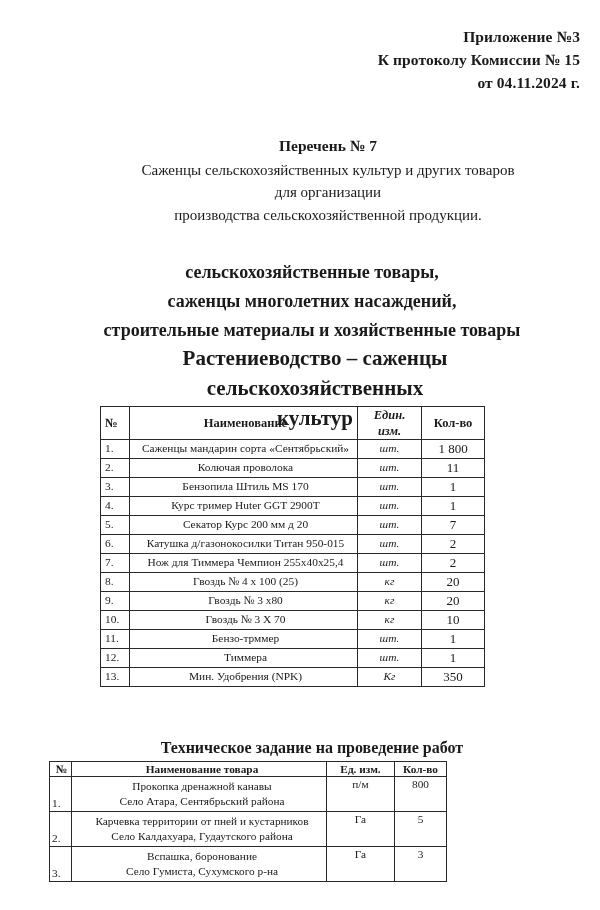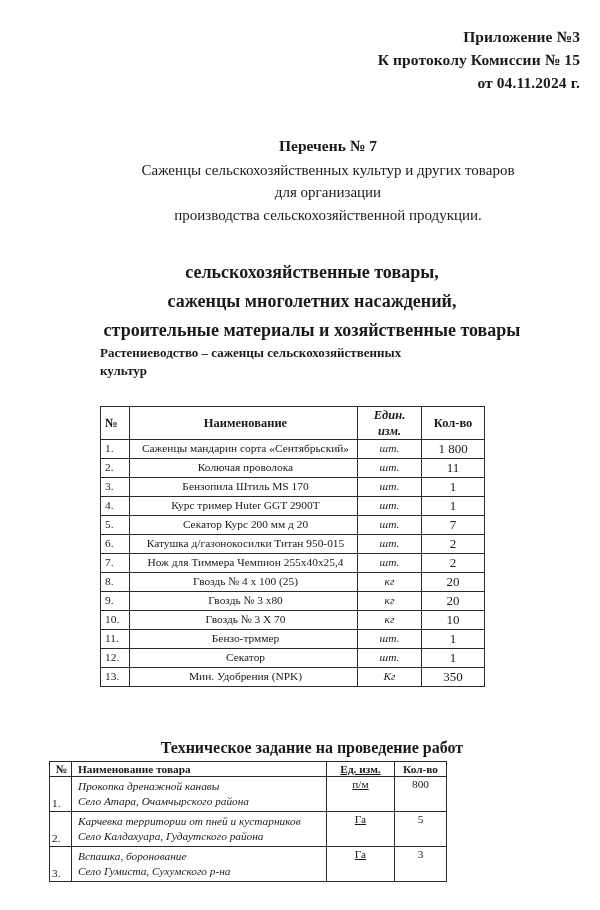--- a/index.html
+++ b/index.html
@@ -67,23 +67,23 @@
     font-size: 18px;
     line-height: 1.62;
   }
 
   
   .section-heading {
     position: absolute;
     top: 344px;
     left: 88px;
     width: 430px;
-    text-align: left;
-    font-weight: bold;
-    font-size: 13px;
+    text-align: center;
+    font-weight: bold;
+    font-size: 21px;
     line-height: 1.42;
   }
 
   
   .table-one-wrap {
     position: absolute;
     top: 406px;
     left: 88px;
     width: 372px;
   }
@@ -143,26 +143,26 @@
     line-height: 1.25;
     padding: 3px 2px;
   }
   .t2 td {
     font-size: 11.3px;
     line-height: 1.36;
     padding: 2px 3px;
     vertical-align: top;
   }
   .t2 .c-num  { width: 19px;  text-align: left;  vertical-align: bottom; padding-left: 2px; }
-  .t2 .c-name { width: 248px; text-align: left;  padding-left: 6px; }
-  .t2 .c-unit { width: 67px;  text-align: center; vertical-align: top; text-decoration: underline; }
+  .t2 .c-name { width: 248px; text-align: center;  padding-left: 6px; }
+  .t2 .c-unit { width: 67px;  text-align: center; vertical-align: top; }
   .t2 .c-qty  { width: 51px;  text-align: center; vertical-align: top; }
   .t2 th.c-num { text-align: center; vertical-align: middle; }
   .t2 .name-line2 { display: block; }
-  .t2 td.c-name { height: 34px; font-style: italic; }
+  .t2 td.c-name { height: 34px; }
 </style>
 </head>
 <body>
 
 <div class="page">
 
   <div class="doc-header">
     <div>Приложение №3</div>
     <div>К протоколу Комиссии № 15</div>
     <div>от 04.11.2024 г.</div>
@@ -261,21 +261,21 @@
           <td class="c-qty">10</td>
         </tr>
         <tr>
           <td class="c-num">11.</td>
           <td class="c-name">Бензо-трммер</td>
           <td class="c-unit">шт.</td>
           <td class="c-qty">1</td>
         </tr>
         <tr>
           <td class="c-num">12.</td>
-          <td class="c-name">Секатор</td>
+          <td class="c-name">Тиммера</td>
           <td class="c-unit">шт.</td>
           <td class="c-qty">1</td>
         </tr>
         <tr>
           <td class="c-num">13.</td>
           <td class="c-name">Мин. Удобрения (NPK)</td>
           <td class="c-unit">Кг</td>
           <td class="c-qty">350</td>
         </tr>
       </tbody>
@@ -292,21 +292,21 @@
           <th class="c-name">Наименование товара</th>
           <th class="c-unit">Ед. изм.</th>
           <th class="c-qty">Кол-во</th>
         </tr>
       </thead>
       <tbody>
         <tr>
           <td class="c-num">1.</td>
           <td class="c-name">
             <span class="name-line2">Прокопка дренажной канавы</span>
-            <span class="name-line2">Село Атара, Очамчырского района</span>
+            <span class="name-line2">Село Атара, Сентябрьский района</span>
           </td>
           <td class="c-unit">п/м</td>
           <td class="c-qty">800</td>
         </tr>
         <tr>
           <td class="c-num">2.</td>
           <td class="c-name">
             <span class="name-line2">Карчевка территории от пней и кустарников</span>
             <span class="name-line2">Село Калдахуара, Гудаутского района</span>
           </td>

